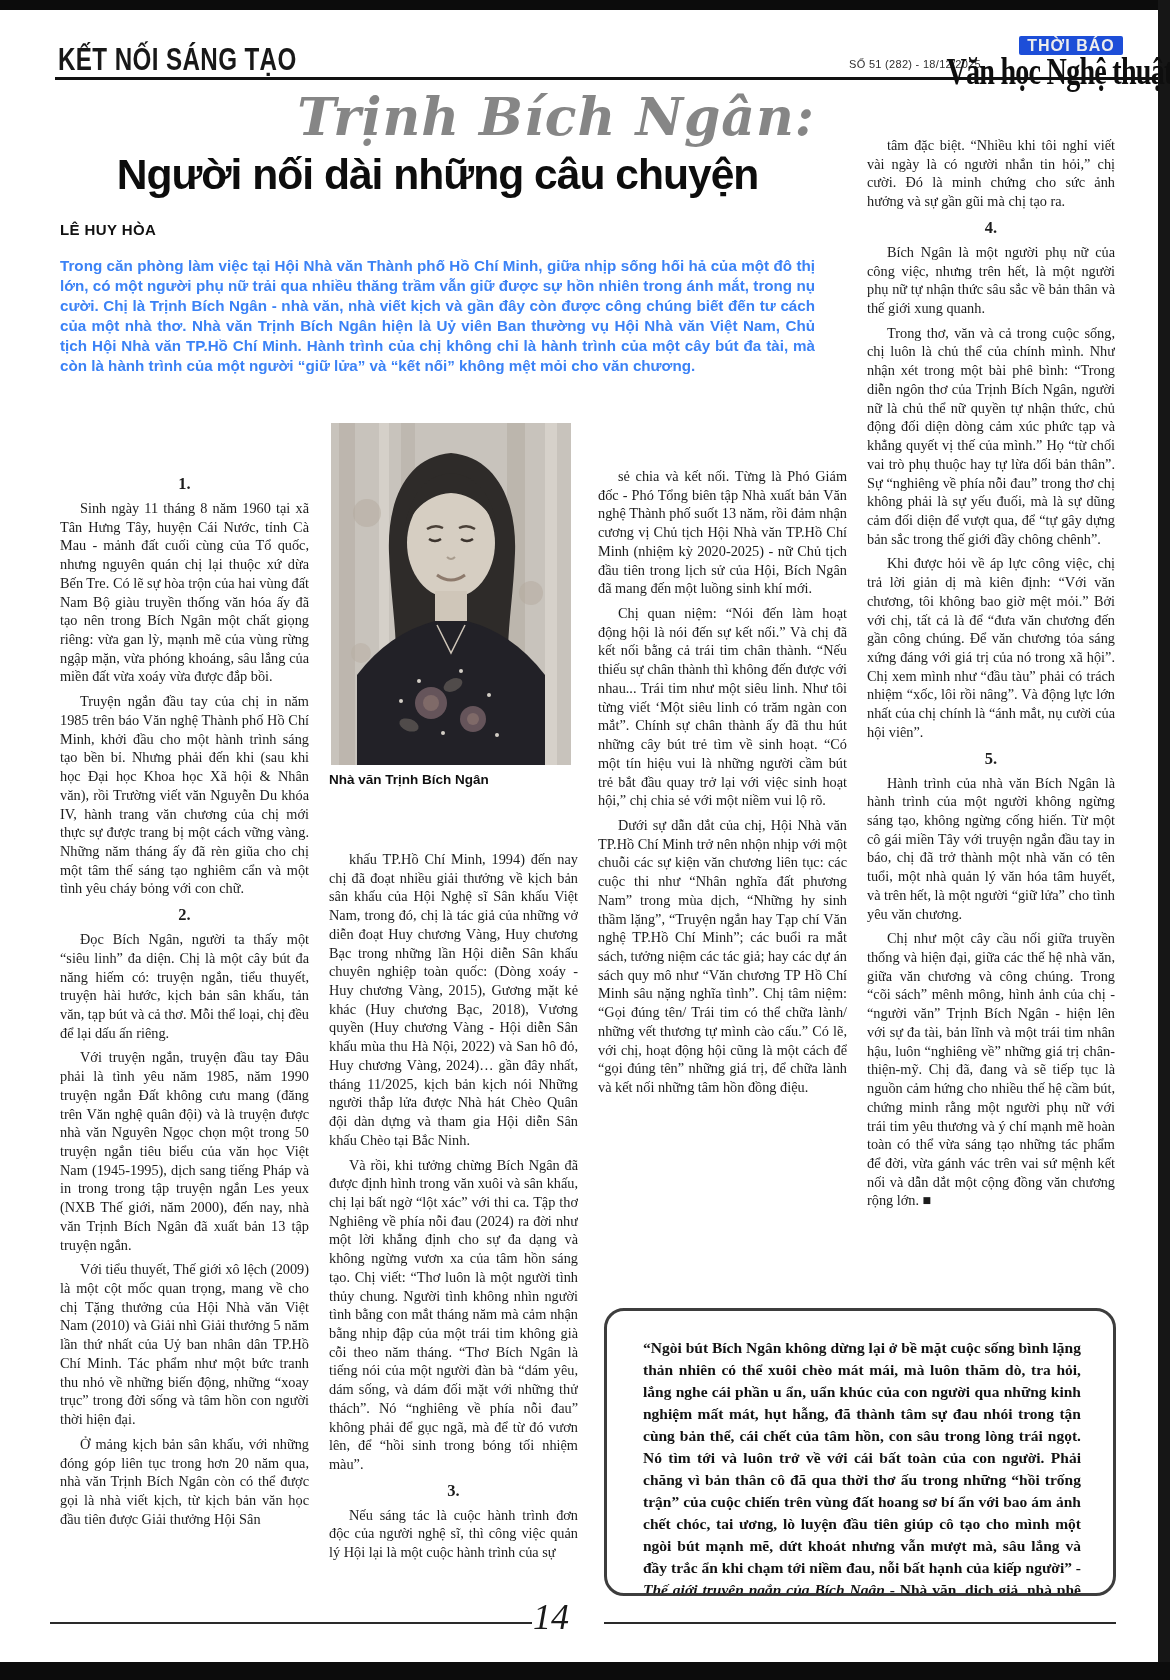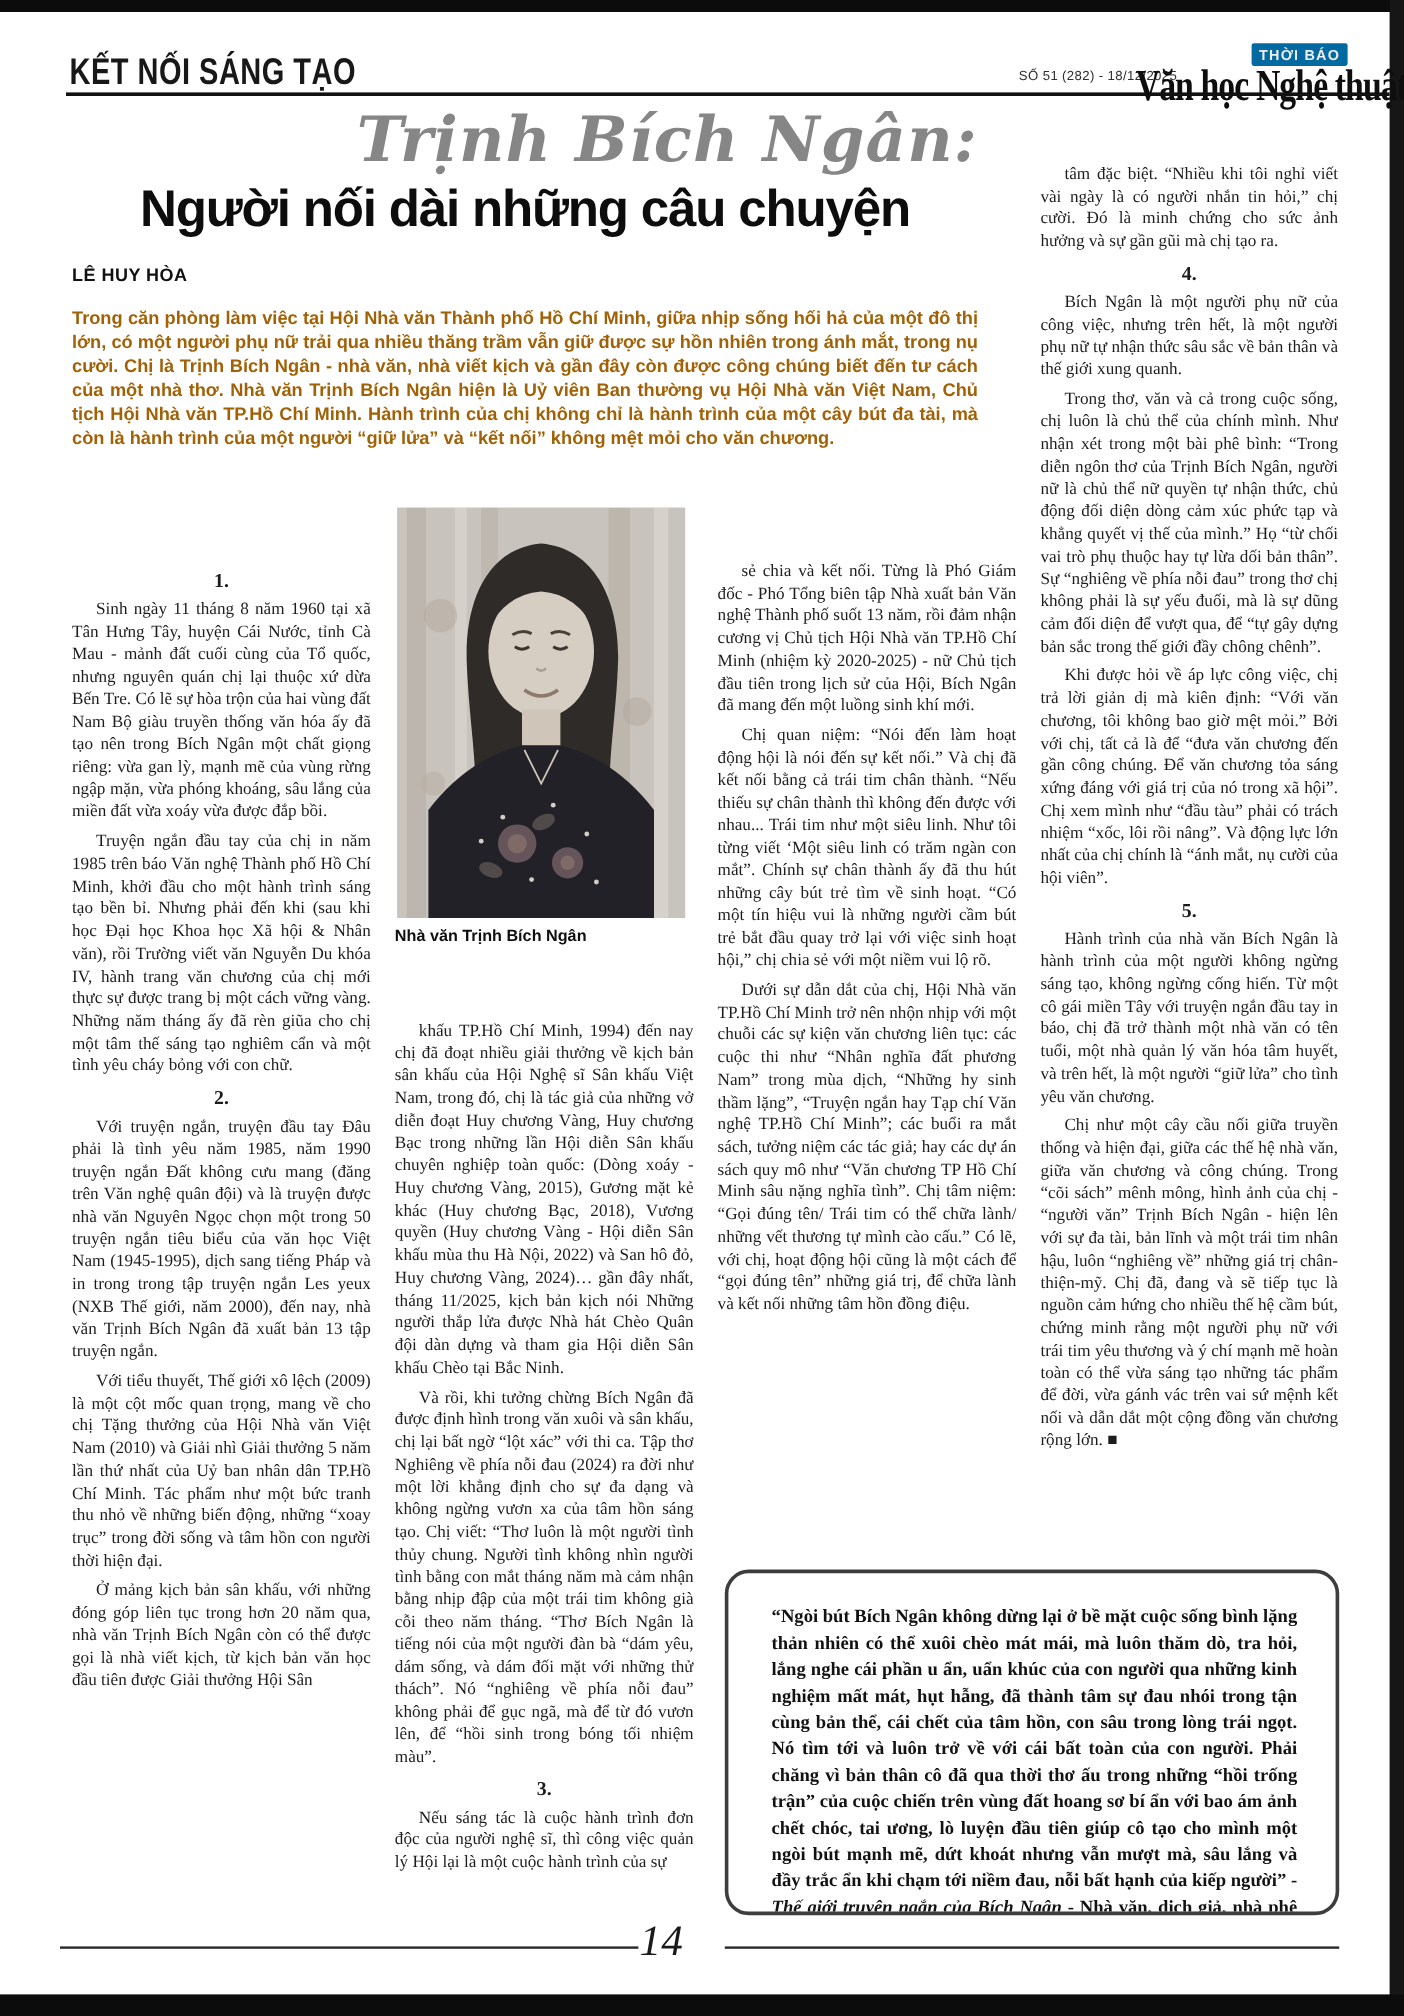--- a/index.html
+++ b/index.html
@@ -6,38 +6,38 @@
   .page{position:relative;width:1170px;height:1680px;background:#ffffff;overflow:hidden;
         font-family:"Liberation Serif",serif;color:#1c1c1c;padding-left:17px;}
   .bar{position:absolute;background:#0c0c0c;}
   
   .kicker-label{position:absolute;left:58px;top:42px;font-family:"Liberation Sans",sans-serif;
         font-weight:700;font-size:31px;color:#181818;transform:scaleX(.78);transform-origin:left center;
         letter-spacing:.5px;white-space:nowrap;}
   .head-rule{position:absolute;left:55px;top:77px;width:1103px;height:3px;background:#111;}
   .issue{position:absolute;right:206px;top:58px;font-family:"Liberation Sans",sans-serif;
         font-size:11px;color:#2e2e2e;letter-spacing:.3px;white-space:nowrap;}
-  .badge{position:absolute;right:64px;top:36px;width:80px;height:19px;background:#0369a1;
-        color:#ededed;font-family:"Liberation Sans",sans-serif;font-weight:700;font-size:12px;
+  .badge{position:absolute;right:64px;top:36px;width:104px;height:19px;background:#1d4ed8;
+        color:#ededed;font-family:"Liberation Sans",sans-serif;font-weight:700;font-size:16px;
         display:flex;align-items:center;justify-content:center;border-radius:2px;letter-spacing:1px;}
   .masthead{position:absolute;right:14px;top:50px;font-family:"Liberation Serif",serif;
         font-weight:700;font-size:37px;color:#0e0e0e;transform:scaleX(.76);transform-origin:right center;
         white-space:nowrap;letter-spacing:-1px;}
   
   .script-title{position:absolute;left:60px;top:86px;width:755px;text-align:right;
         font-family:"DejaVu Serif",serif;font-style:italic;font-weight:700;font-size:52px;
         color:#868686;letter-spacing:1px;}
   .headline{position:absolute;left:55px;top:150px;width:765px;text-align:center;
         font-family:"Liberation Sans",sans-serif;font-weight:700;font-size:43px;color:#0d0d0d;
         letter-spacing:-1px;transform:scaleX(.99);transform-origin:center;}
   .author{position:absolute;left:60px;top:221px;font-family:"Liberation Sans",sans-serif;
         font-weight:700;font-size:15px;color:#111;letter-spacing:.4px;}
   .lead{position:absolute;left:60px;top:256px;width:755px;height:152px;overflow:hidden;
         font-family:"Liberation Sans",sans-serif;font-weight:700;font-size:15.2px;line-height:1.32;
-        text-align:justify;color:#a16207;}
+        text-align:justify;color:#3b82f6;}
   
   .col{position:absolute;width:249px;overflow:hidden;text-align:justify;margin-top:44px;}
   .para{margin:0 0 6px 0;text-indent:20px;font-size:14.3px;line-height:1.31;}
   .sec-num{text-align:center;font-weight:700;font-size:16.5px;margin:7px 0 5px 0;text-indent:0;}
   
   .photo{position:absolute;left:331px;top:423px;width:240px;height:342px;overflow:hidden;background:#c8c3bc;}
   .caption{position:absolute;left:329px;top:772px;width:249px;text-align:left;
         font-family:"Liberation Sans",sans-serif;font-weight:700;font-size:13.5px;color:#0f0f0f;}
   
   .quote-box{position:absolute;left:604px;top:1308px;width:512px;height:288px;box-sizing:border-box;
@@ -109,20 +109,21 @@
       </g>
     </svg>
   </div>
   <div class="caption">Nhà văn Trịnh Bích Ngân</div>
 
   <div class="col" style="left:60px;top:423px;height:1177px;">
       <div class="sec-num">1.</div>
       <p class="para">Sinh ngày 11 tháng 8 năm 1960 tại xã Tân Hưng Tây, huyện Cái Nước, tỉnh Cà Mau - mảnh đất cuối cùng của Tổ quốc, nhưng nguyên quán chị lại thuộc xứ dừa Bến Tre. Có lẽ sự hòa trộn của hai vùng đất Nam Bộ giàu truyền thống văn hóa ấy đã tạo nên trong Bích Ngân một chất giọng riêng: vừa gan lỳ, mạnh mẽ của vùng rừng ngập mặn, vừa phóng khoáng, sâu lắng của miền đất vừa xoáy vừa được đắp bồi.</p>
       <p class="para">Truyện ngắn đầu tay của chị in năm 1985 trên báo Văn nghệ Thành phố Hồ Chí Minh, khởi đầu cho một hành trình sáng tạo bền bỉ. Nhưng phải đến khi (sau khi học Đại học Khoa học Xã hội &amp; Nhân văn), rồi Trường viết văn Nguyễn Du khóa IV, hành trang văn chương của chị mới thực sự được trang bị một cách vững vàng. Những năm tháng ấy đã rèn giũa cho chị một tâm thế sáng tạo nghiêm cẩn và một tình yêu cháy bỏng với con chữ.</p>
       <div class="sec-num">2.</div>
+      <p class="para">Đọc Bích Ngân, người ta thấy một “siêu linh” đa diện. Chị là một cây bút đa năng hiếm có: truyện ngắn, tiểu thuyết, truyện hài hước, kịch bản sân khấu, tản văn, tạp bút và cả thơ. Mỗi thể loại, chị đều để lại dấu ấn riêng.</p>
       <p class="para">Với truyện ngắn, truyện đầu tay Đâu phải là tình yêu năm 1985, năm 1990 truyện ngắn Đất không cưu mang (đăng trên Văn nghệ quân đội) và là truyện được nhà văn Nguyên Ngọc chọn một trong 50 truyện ngắn tiêu biểu của văn học Việt Nam (1945-1995), dịch sang tiếng Pháp và in trong trong tập truyện ngắn Les yeux (NXB Thế giới, năm 2000), đến nay, nhà văn Trịnh Bích Ngân đã xuất bản 13 tập truyện ngắn.</p>
       <p class="para">Với tiểu thuyết, Thế giới xô lệch (2009) là một cột mốc quan trọng, mang về cho chị Tặng thưởng của Hội Nhà văn Việt Nam (2010) và Giải nhì Giải thưởng 5 năm lần thứ nhất của Uỷ ban nhân dân TP.Hồ Chí Minh. Tác phẩm như một bức tranh thu nhỏ về những biến động, những “xoay trục” trong đời sống và tâm hồn con người thời hiện đại.</p>
       <p class="para">Ở mảng kịch bản sân khấu, với những đóng góp liên tục trong hơn 20 năm qua, nhà văn Trịnh Bích Ngân còn có thể được gọi là nhà viết kịch, từ kịch bản văn học đầu tiên được Giải thưởng Hội Sân</p>
     </div>
   <div class="col" style="left:329px;top:806px;height:794px;">
       <p class="para">khấu TP.Hồ Chí Minh, 1994) đến nay chị đã đoạt nhiều giải thưởng về kịch bản sân khấu của Hội Nghệ sĩ Sân khấu Việt Nam, trong đó, chị là tác giả của những vở diễn đoạt Huy chương Vàng, Huy chương Bạc trong những lần Hội diễn Sân khấu chuyên nghiệp toàn quốc: (Dòng xoáy - Huy chương Vàng, 2015), Gương mặt kẻ khác (Huy chương Bạc, 2018), Vương quyền (Huy chương Vàng - Hội diễn Sân khấu mùa thu Hà Nội, 2022) và San hô đỏ, Huy chương Vàng, 2024)… gần đây nhất, tháng 11/2025, kịch bản kịch nói Những người thắp lửa được Nhà hát Chèo Quân đội dàn dựng và tham gia Hội diễn Sân khấu Chèo tại Bắc Ninh.</p>
       <p class="para">Và rồi, khi tưởng chừng Bích Ngân đã được định hình trong văn xuôi và sân khấu, chị lại bất ngờ “lột xác” với thi ca. Tập thơ Nghiêng về phía nỗi đau (2024) ra đời như một lời khẳng định cho sự đa dạng và không ngừng vươn xa của tâm hồn sáng tạo. Chị viết: “Thơ luôn là một người tình thủy chung. Người tình không nhìn người tình bằng con mắt tháng năm mà cảm nhận bằng nhịp đập của một trái tim không già cỗi theo năm tháng. “Thơ Bích Ngân là tiếng nói của một người đàn bà “dám yêu, dám sống, và dám đối mặt với những thử thách”. Nó “nghiêng về phía nỗi đau” không phải để gục ngã, mà để từ đó vươn lên, để “hồi sinh trong bóng tối nhiệm màu”.</p>
       <div class="sec-num">3.</div>
       <p class="para">Nếu sáng tác là cuộc hành trình đơn độc của người nghệ sĩ, thì công việc quản lý Hội lại là một cuộc hành trình của sự</p>
     </div>

